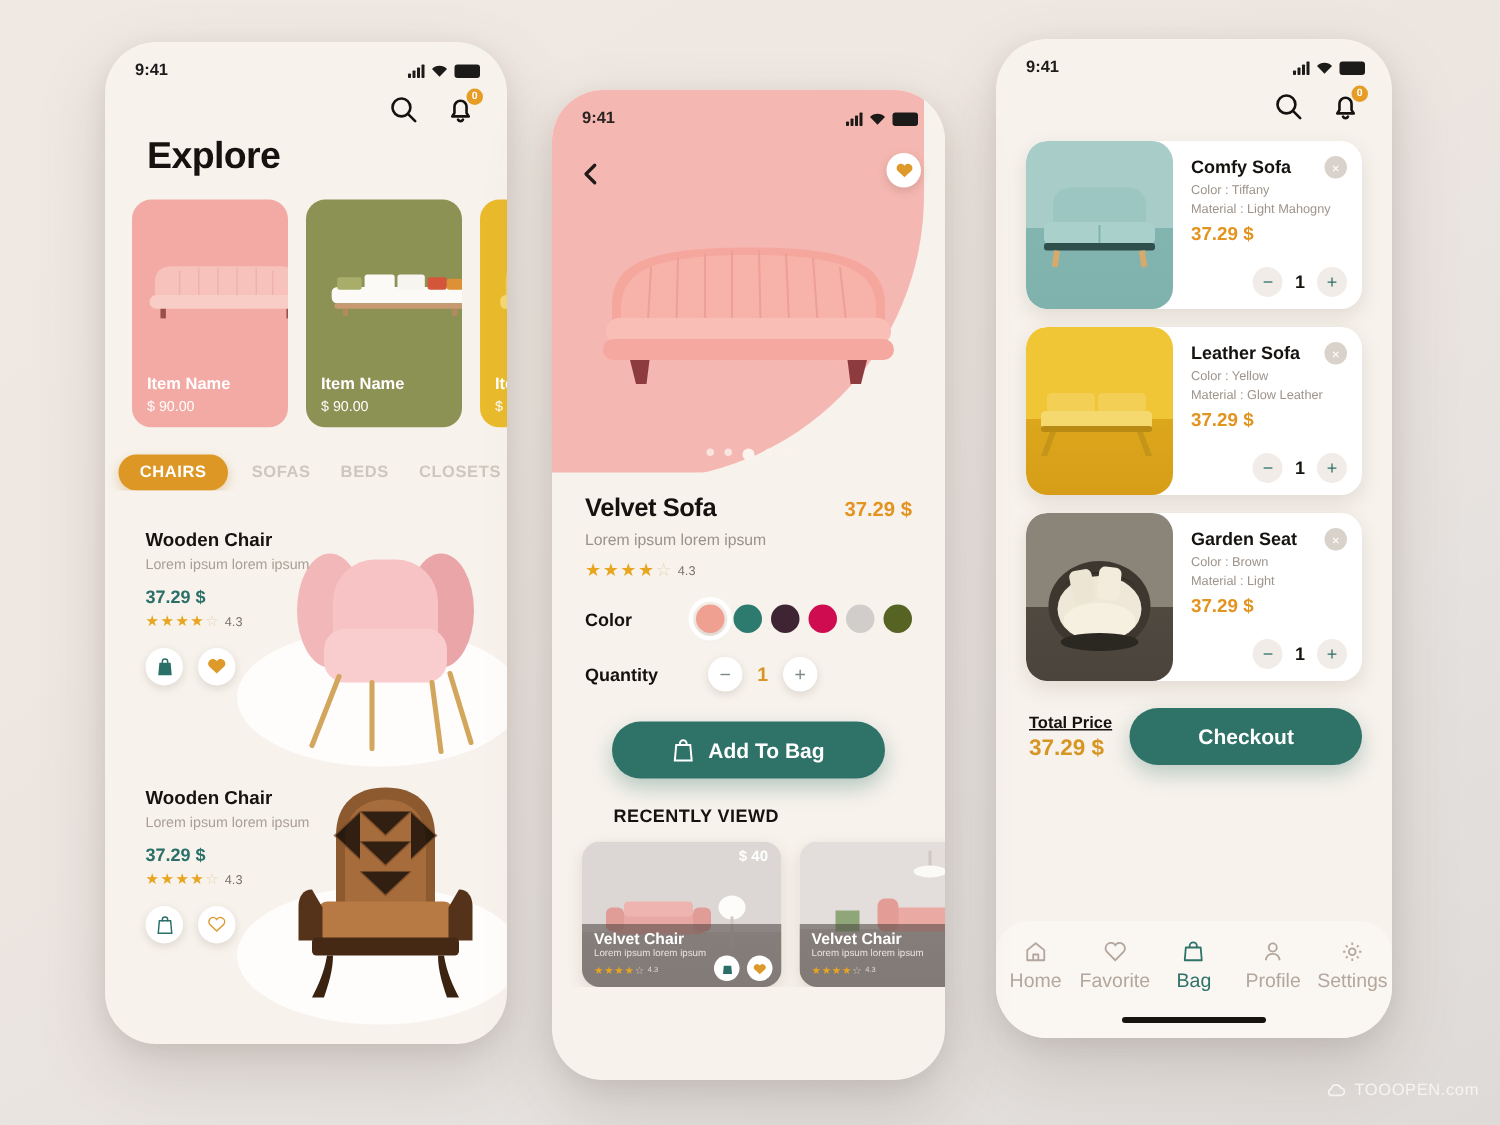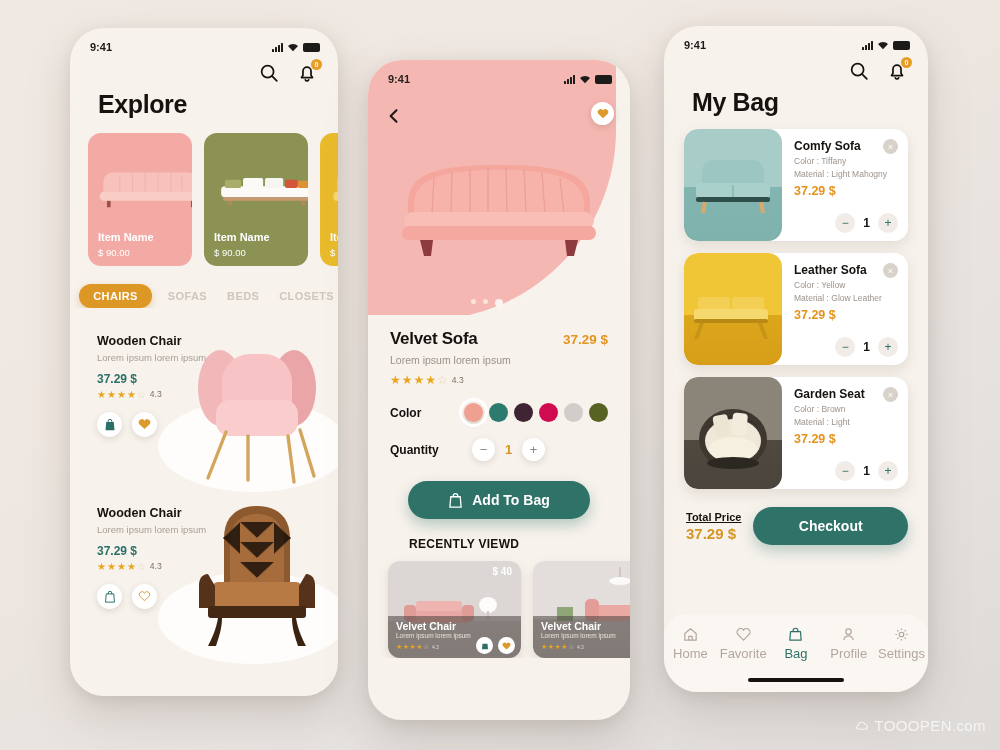--- a/index.html
+++ b/index.html
@@ -51,21 +51,21 @@
     display: flex; align-items: center; justify-content: center; font-weight: bold;
   }
   .screen-title {
     font-size: 25px; font-weight: bold; color: #15120f;
     padding: 6px 0 0 28px; letter-spacing: -.4px;
   }
 
   
   .carousel { display: flex; gap: 12px; padding: 14px 0 0 18px; overflow: hidden; }
   .ccard {
-    flex: 0 0 104px; height: 133px; border-radius: 13px;
+    flex: 0 0 104px; height: 152px; border-radius: 13px;
     position: relative; overflow: hidden; display: flex;
     flex-direction: column; justify-content: flex-end; padding: 8px 10px;
   }
   .ccard .cname { color: #fff; font-size: 11px; font-weight: bold; line-height: 1.25; }
   .ccard .cprice { color: #fff; font-size: 9.5px; margin-top: 2px; }
   .sofa-art { position: absolute; left: 8%; right: 8%; top: 26%; height: 42px; }
 
   
   .tabs { display: flex; align-items: center; gap: 12px; padding: 18px 0 0 18px; overflow: hidden; justify-content: flex-end; }
   .tab {
@@ -211,21 +211,21 @@
   .navitem span { font-size: 13px; color: #b3a79d; }
   .navitem.active span { color: #2e7268; }
   .homebar {
     position: absolute; bottom: 10px; left: 50%; transform: translateX(-50%);
     width: 96px; height: 4px; border-radius: 2px; background: #16130f;
   }
 
   .watermark {
     position: absolute; right: 14px; bottom: 16px;
     display: flex; align-items: center; gap: 5px;
-    color: rgba(255,255,255,.72); font-size: 15px; letter-spacing: .4px; margin-top: 18px;
+    color: rgba(255,255,255,.72); font-size: 11px; letter-spacing: .4px; margin-top: 18px;
   }
 </style>
 </head>
 <body>
 
 <div class="phone" id="phone-explore">
 
   <div class="statusbar">
     <span>9:41</span>
     <span class="sb-icons">
@@ -608,21 +608,20 @@
     </div>
     <div class="icon-btn">
       <svg width="22" height="22" viewBox="0 0 24 24" fill="none" stroke="#15120f" stroke-width="1.9" stroke-linejoin="round">
         <path d="M6 17h12l-1.6-2.4V10a4.4 4.4 0 0 0-8.8 0v4.6z"></path>
           <path d="M10.2 19.4a2 2 0 0 0 3.6 0" stroke-linecap="round"></path>
       </svg>
       <span class="badge">0</span>
     </div>
   </div>
 
-  <div class="screen-title">My Bag</div>
 
   <div class="bagitems">
 
     <div class="bagcard">
       <div class="bagthumb" style="background:linear-gradient(#a8ccc8 0%,#a8ccc8 52%,#83b5b0 52%,#7fb2ad 100%)">
         <svg viewBox="0 0 98 112" style="width:100%;height:100%">
           <path d="M18 44c0-9 5-13 13-13h36c8 0 13 4 13 13v14H18z" fill="#9cc6c1"></path>
           <rect x="12" y="54" width="74" height="16" rx="5" fill="#a9d0cb"></rect>
           <line x1="49" y1="56" x2="49" y2="70" stroke="#7fb1ac" stroke-width="1.2"></line>
           <rect x="12" y="68" width="74" height="5" rx="2" fill="#2f4f4c"></rect>

